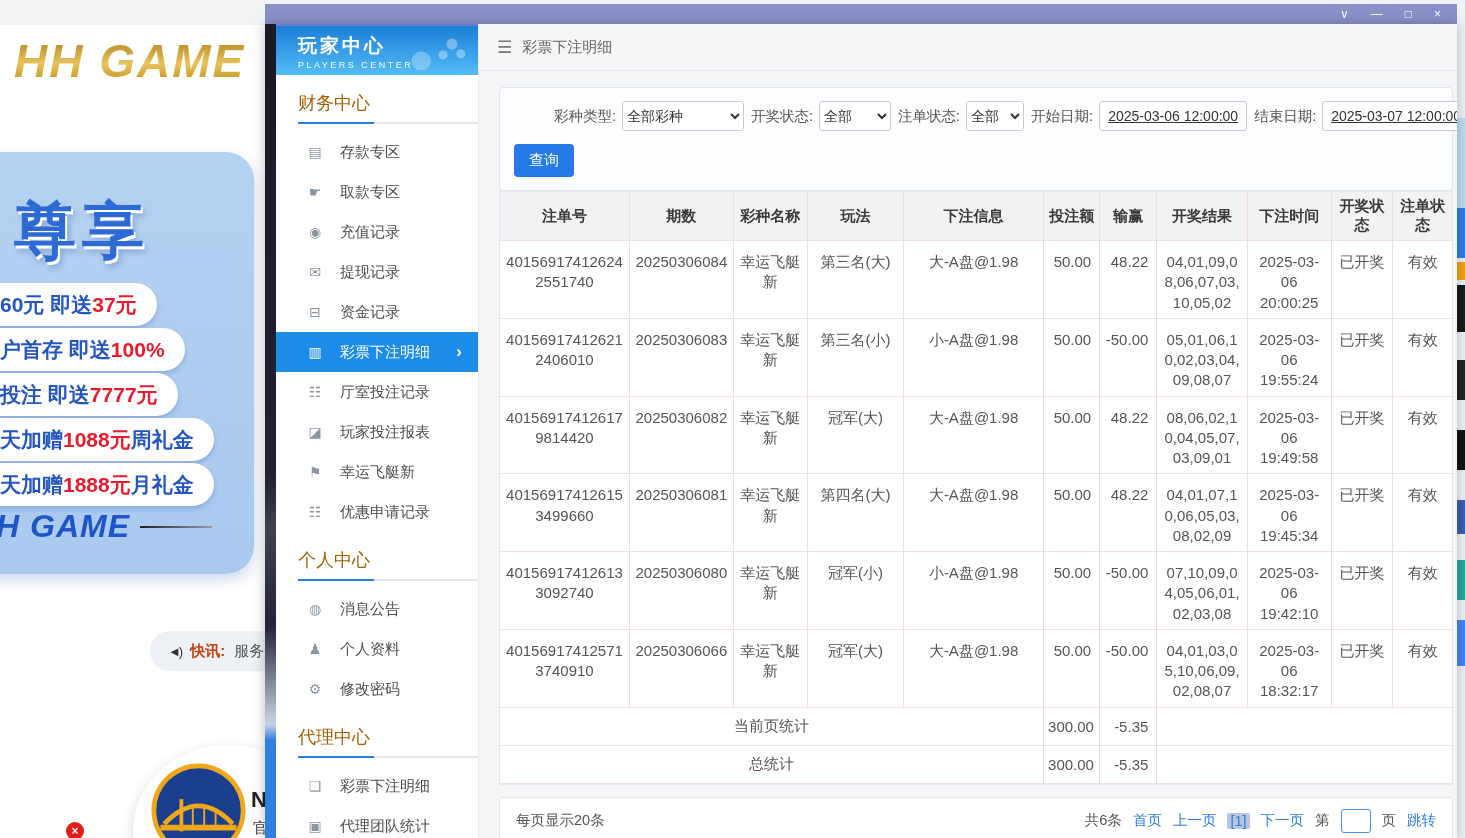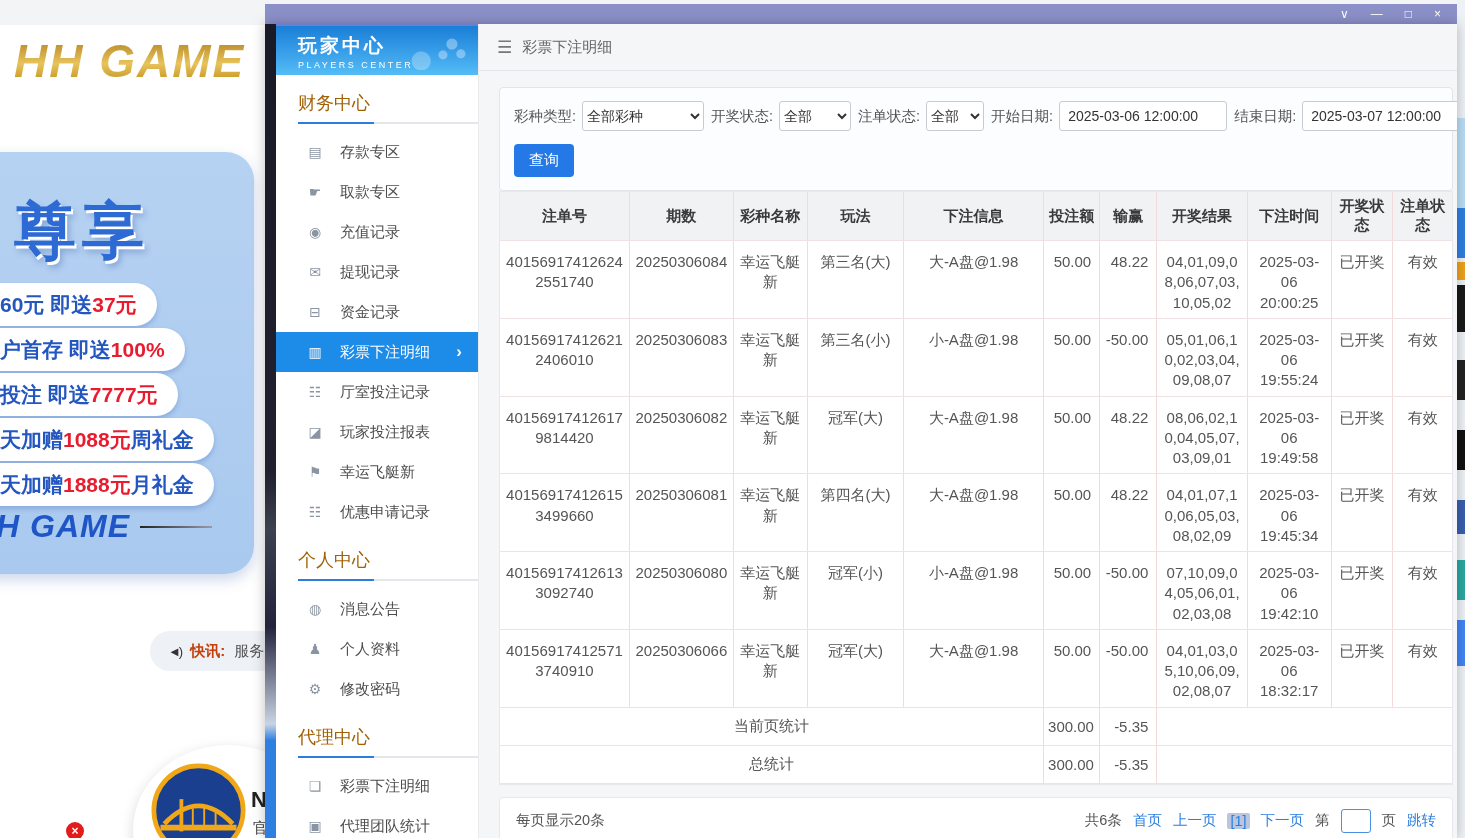--- a/index.html
+++ b/index.html
@@ -58,28 +58,28 @@
   .side-icon{width:18px;margin-right:16px;color:#8a94a2;font-size:14px;text-align:center;flex-shrink:0;}
   .side-item.active{background:#1d8ce8;color:#fff;}
   .side-item.active .side-icon{color:#fff;}
   .side-chevron{position:absolute;right:16px;font-size:17px;font-weight:700;}
 
   
   .main{flex:1;background:#f5f6f8;position:relative;overflow:hidden;}
   .main-header{height:46px;border-bottom:1px solid #e4e6e9;display:flex;align-items:center;gap:10px;padding-left:18px;color:#666;font-size:15px;}
   .hamburger{color:#777;font-size:17px;}
   .filter-card{margin:16px 4px 0 20px;border:1px solid #e2e5e9;border-radius:4px;background:#fcfdfe;padding:13px 14px;}
-  .filter-row{display:flex;align-items:center;flex-wrap:nowrap;}
+  .filter-row{display:flex;align-items:center;flex-wrap:nowrap;margin-left:40px;}
   .filter-group{display:inline-flex;align-items:center;margin-right:7px;}
   .filter-label{color:#555;font-size:14.5px;margin-right:6px;white-space:nowrap;}
   .filter-select,.filter-input{height:30px;border:1px solid #c8ccd2;border-radius:3px;background:#fff;color:#333;font-size:14px;font-family:inherit;box-sizing:border-box;}
   .fg-0 .filter-select{width:122px;}
   .fg-1 .filter-select{width:72px;}
   .fg-2 .filter-select{width:58px;}
-  .filter-input{width:168px;padding:12px 8px;}
+  .filter-input{width:148px;padding:12px 8px;text-decoration:underline;}
   .query-btn{margin-top:13px;background:#2579e6;color:#fff;border:none;border-radius:4px;height:33px;padding:0 15px;font-size:15px;font-family:inherit;cursor:pointer;}
   .table-card{margin:0 4px 0 20px;border:1px solid #e6e8eb;background:#fff;}
   table{width:100%;border-collapse:collapse;table-layout:fixed;font-size:15px;color:#555;}
   th{font-weight:700;color:#3a3a3a;background:#f1f2f4;height:43px;}
   th,td{border-right:1px solid #f3dada;border-bottom:1px solid #f0e2e2;padding:5px 4px;text-align:center;box-sizing:border-box;}
   th:last-child,td:last-child{border-right:none;}
   tr.data{height:76px;}
   tr.data td{vertical-align:top;padding-top:11px;line-height:1.35;}
   td.c0{word-break:break-all;}
   td.c7{word-break:break-all;}

